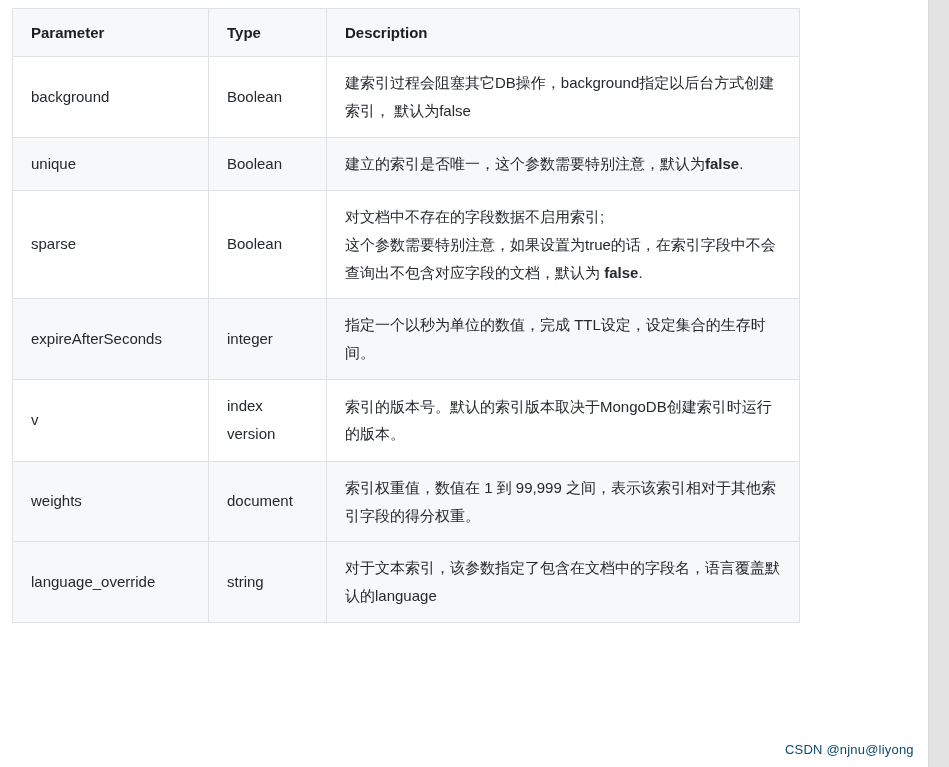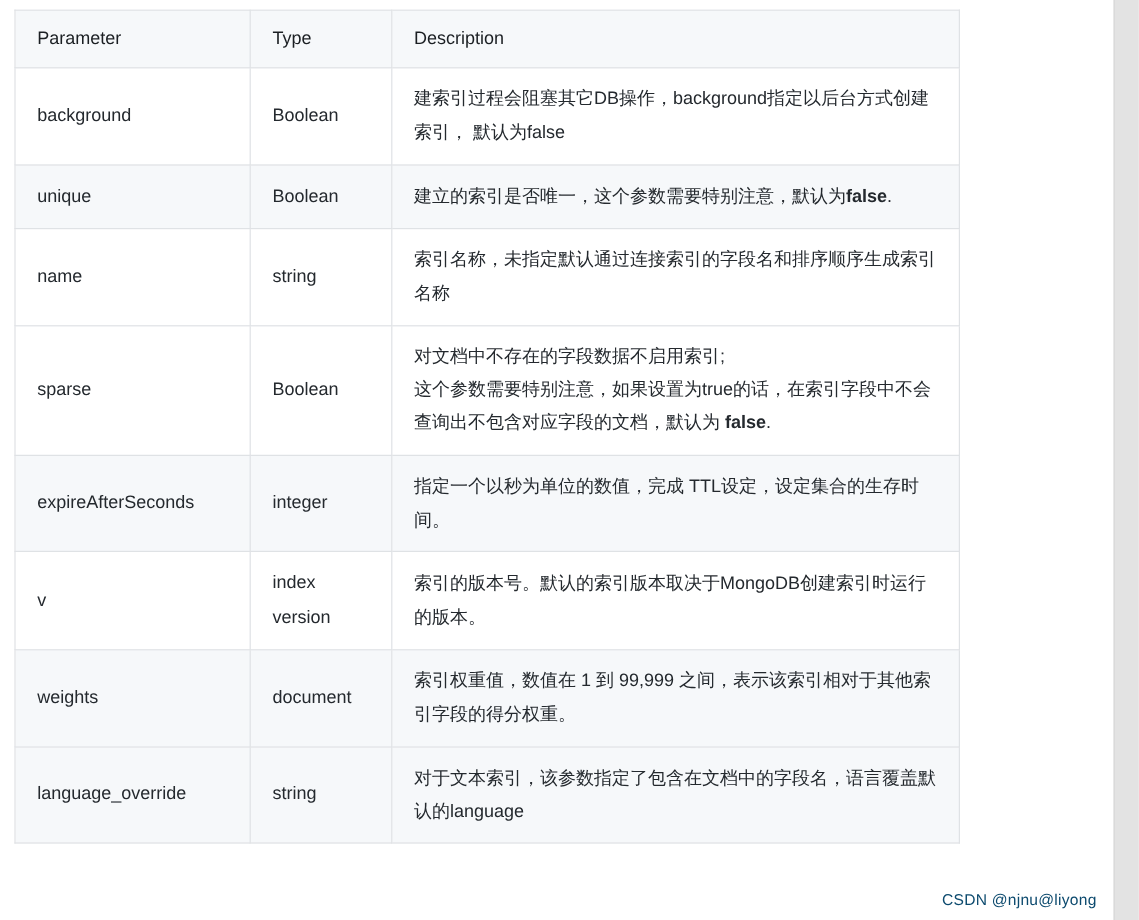--- a/index.html
+++ b/index.html
@@ -59,21 +59,21 @@
   table.param-table th,
   table.param-table td {
     border: 1px solid #dfe2e5;
     vertical-align: middle;
     text-align: left;
     color: #24292e;
   }
 
   table.param-table thead th {
     background: #f6f8fa;
-    font-weight: normal;
+    font-weight: bold;
     font-size: 15px;
     padding: 13px 18px;
     line-height: 1.4;
     color: #1b1f23;
   }
 
   table.param-table tbody td {
     font-size: 15px;
     line-height: 1.9;
     padding: 12px 18px;
@@ -130,25 +130,20 @@
         <td class="cell-type nowrap-type">Boolean</td>
         <td class="cell-desc">建索引过程会阻塞其它DB操作，background指定以后台方式创建索引， 默认为false</td>
       </tr>
 
       <tr class="shade">
         <td class="cell-param">unique</td>
         <td class="cell-type nowrap-type">Boolean</td>
         <td class="cell-desc"><span>建立的索引是否唯一，这个参数需要特别注意，默认为</span><b>false</b><span>.</span></td>
       </tr>
 
-      <tr class="plain">
-        <td class="cell-param">name</td>
-        <td class="cell-type nowrap-type">string</td>
-        <td class="cell-desc">索引名称，未指定默认通过连接索引的字段名和排序顺序生成索引名称</td>
-      </tr>
 
 
       <tr class="plain">
         <td class="cell-param">sparse</td>
         <td class="cell-type nowrap-type">Boolean</td>
         <td class="cell-desc"><span>对文档中不存在的字段数据不启用索引;</span><br><span>这个参数需要特别注意，如果设置为true的话，在索引字段中不会查询出不包含对应字段的文档，默认为 </span><b>false</b><span>.</span></td>
       </tr>
 
       <tr class="shade">
         <td class="cell-param">expireAfterSeconds</td>

